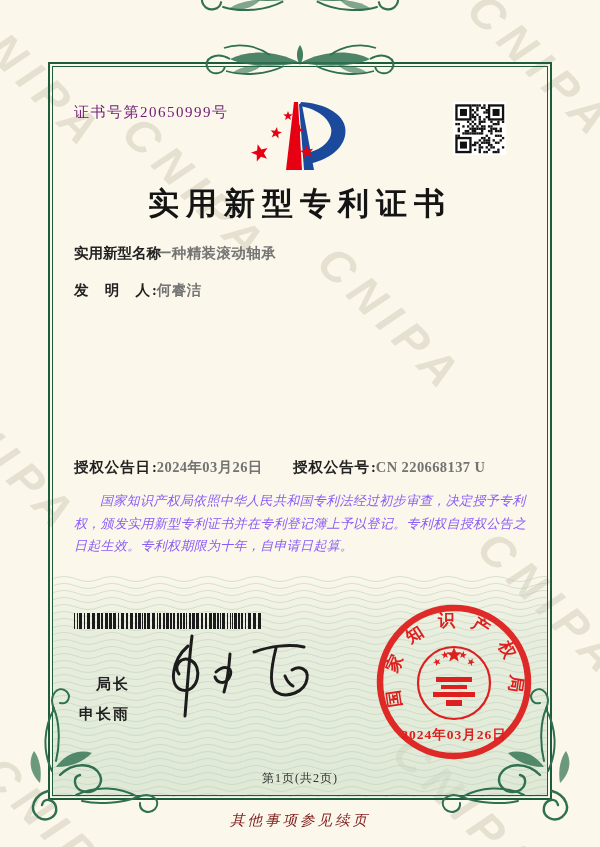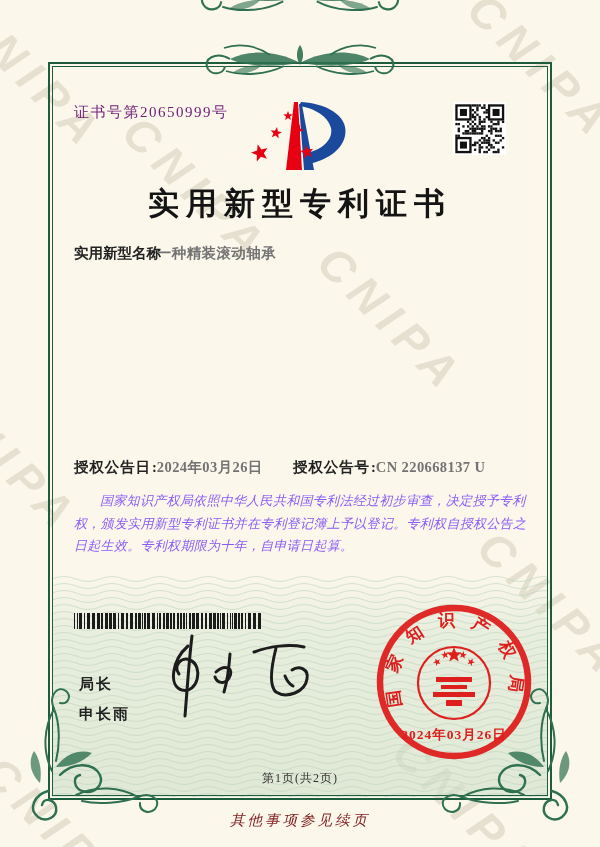--- a/index.html
+++ b/index.html
@@ -40,21 +40,21 @@
   .grant-row{position:absolute;left:74px;top:457px;width:466px;font-size:14.5px;line-height:21px;white-space:nowrap;}
   .grant-no{position:absolute;left:219px;top:0;}
   .paras{
     position:absolute;left:74px;top:490px;width:458px;
     font-size:13px;line-height:1.74;font-style:italic;color:#8b5cf6;letter-spacing:.3px;
   }
   .paras p{margin:0;text-indent:2em;}
   .barcode{position:absolute;left:74px;top:613px;}
   .signer{
     position:absolute;left:79px;top:669px;font-size:15px;line-height:30px;
-    font-family:"Liberation Sans","DejaVu Sans",sans-serif;font-weight:600;color:#222;letter-spacing:2px;
+    font-family:"Liberation Sans","DejaVu Sans",sans-serif;font-weight:600;color:#222;letter-spacing:2px;text-align:right;
   }
   .signature{position:absolute;left:158px;top:626px;}
   .seal{position:absolute;left:371px;top:599px;}
   .seal-arc-text{
     font-size:17px;font-weight:bold;letter-spacing:15px;
     font-family:"Liberation Serif","DejaVu Serif",serif;
   }
   .page-note{position:absolute;left:0;top:770px;width:100%;text-align:center;font-size:12px;color:#333;letter-spacing:1px;}
   .cont-note{
     position:absolute;left:0;top:811px;width:100%;text-align:center;
@@ -299,20 +299,23 @@
       <rect x="41.91" y="48.9" width="2.33" height="2.33" fill="#111"></rect>
       <rect x="44.239999999999995" y="48.9" width="2.33" height="2.33" fill="#111"></rect>
     </svg>
 
   <div class="title">实用新型专利证书</div>
 
   <div class="fields">
     <div class="row">
       <span class="lab">实用新型名称</span><span class="colon">:</span><span class="val">一种精装滚动轴承</span>
     </div>
+    <div class="row">
+      <span class="lab">发明人</span><span class="colon">:</span><span class="val">何睿洁</span>
+    </div>
   </div>
 
   <div class="grant-row">
     <span>
       <span class="lab">授权公告日</span><span class="colon">:</span><span class="val">2024年03月26日</span>
     </span>
     <span class="grant-no">
       <span class="lab">授权公告号</span><span class="colon">:</span><span class="val">CN 220668137 U</span>
     </span>
   </div>

